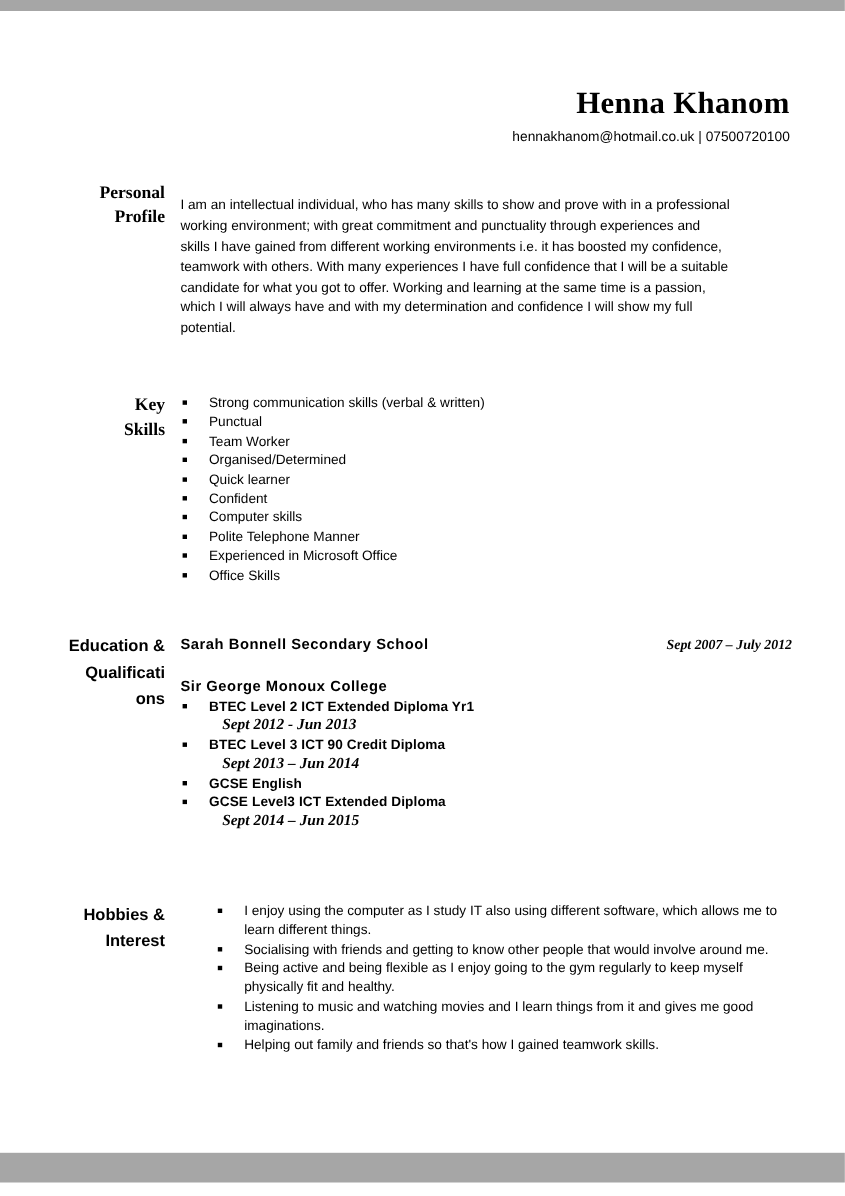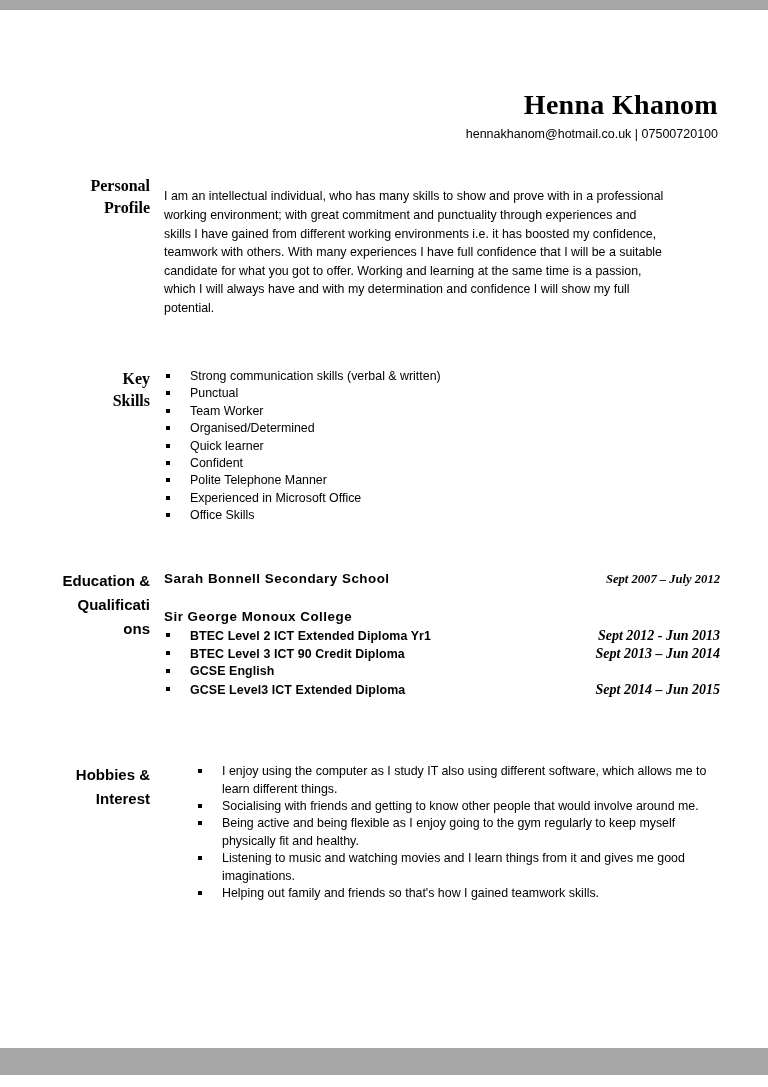--- a/index.html
+++ b/index.html
@@ -21,21 +21,21 @@
     position: absolute;
     left: 0;
     width: 768px;
     background: #a6a6a6;
   }
   .band-top { top: 0; height: 10px; }
   .band-bottom { top: 1048px; height: 27px; }
 
   .page {
     position: absolute;
-    top: 26px;
+    top: 16px;
     left: 0;
     width: 768px;
     height: 1038px;
     background: #ffffff;
   }
 
   
   .header {
     padding-top: 62px;
     padding-right: 50px;
@@ -153,20 +153,21 @@
   }
   .quals > li {
     display: flex;
     align-items: baseline;
     justify-content: space-between;
     font-weight: bold;
     font-size: 12.4px;
     line-height: 18.4px;
     padding-left: 26px;
     position: relative;
+    flex-direction: column;
   }
   .quals > li::before {
     content: "";
     position: absolute;
     left: 2px;
     top: 7px;
     width: 4px;
     height: 4px;
     background: #000;
   }
@@ -220,20 +221,21 @@
       <div>Skills</div>
     </div>
     <div class="content-col">
       <ul class="bullets skills-list">
         <li>Strong communication skills (verbal &amp; written)</li>
         <li>Punctual</li>
         <li>Team Worker</li>
         <li>Organised/Determined</li>
         <li>Quick learner</li>
         <li>Confident</li>
+        <li>Computer skills</li>
         <li>Polite Telephone Manner</li>
         <li>Experienced in Microsoft Office</li>
         <li>Office Skills</li>
       </ul>
     </div>
   </div>
 
   <div class="section sec-education">
     <div class="label-col label-sans">
       <div>Education &amp;</div>

